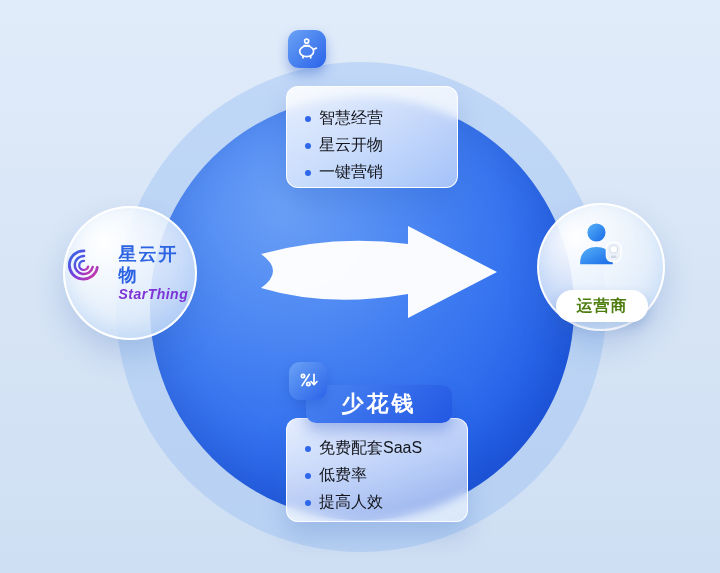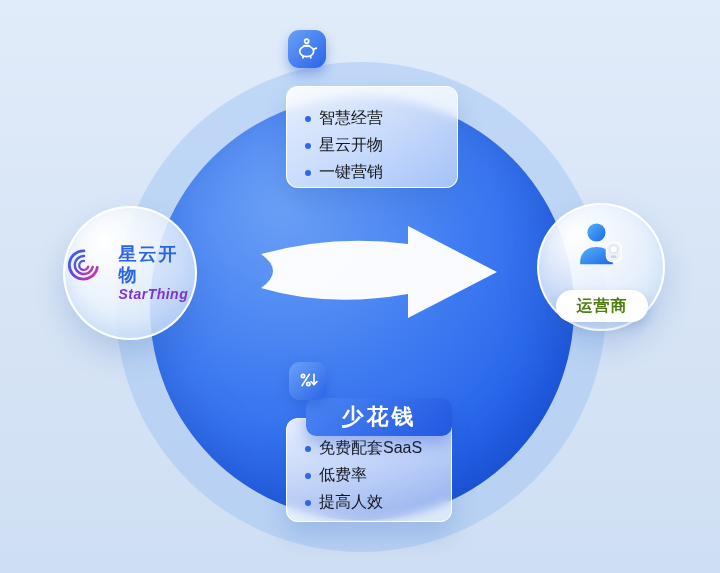--- a/index.html
+++ b/index.html
@@ -101,22 +101,22 @@
     box-shadow: 0 14px 26px rgba(42, 88, 180, 0.20);
     backdrop-filter: blur(5px);
     -webkit-backdrop-filter: blur(5px);
     padding: 16px 0 0 18px;
     z-index: 4;
   }
   .earn-tile  { left: 288px; top: 30px; }
   .earn-pill  { left: 306px; top: 52px; }
   .earn-card  { left: 286px; top: 86px; width: 172px; height: 102px; }
   .save-tile  { left: 289px; top: 362px; }
-  .save-pill  { left: 306px; top: 385px; margin-top: 13px; }
-  .save-card  { left: 286px; top: 418px; width: 166px; height: 104px; }
+  .save-pill  { left: 306px; top: 385px; }
+  .save-card  { left: 286px; top: 418px; width: 182px; height: 104px; }
   .earn-card { padding-top: 18px; }
 
   .benefit-item {
     display: flex; align-items: center; gap: 8px;
     height: 27px;
     font-size: 16px; color: #14161c; font-weight: 500;
   }
   .bullet-dot {
     width: 6px; height: 6px; border-radius: 50%;
     background: #2e67e8; flex: 0 0 auto;

